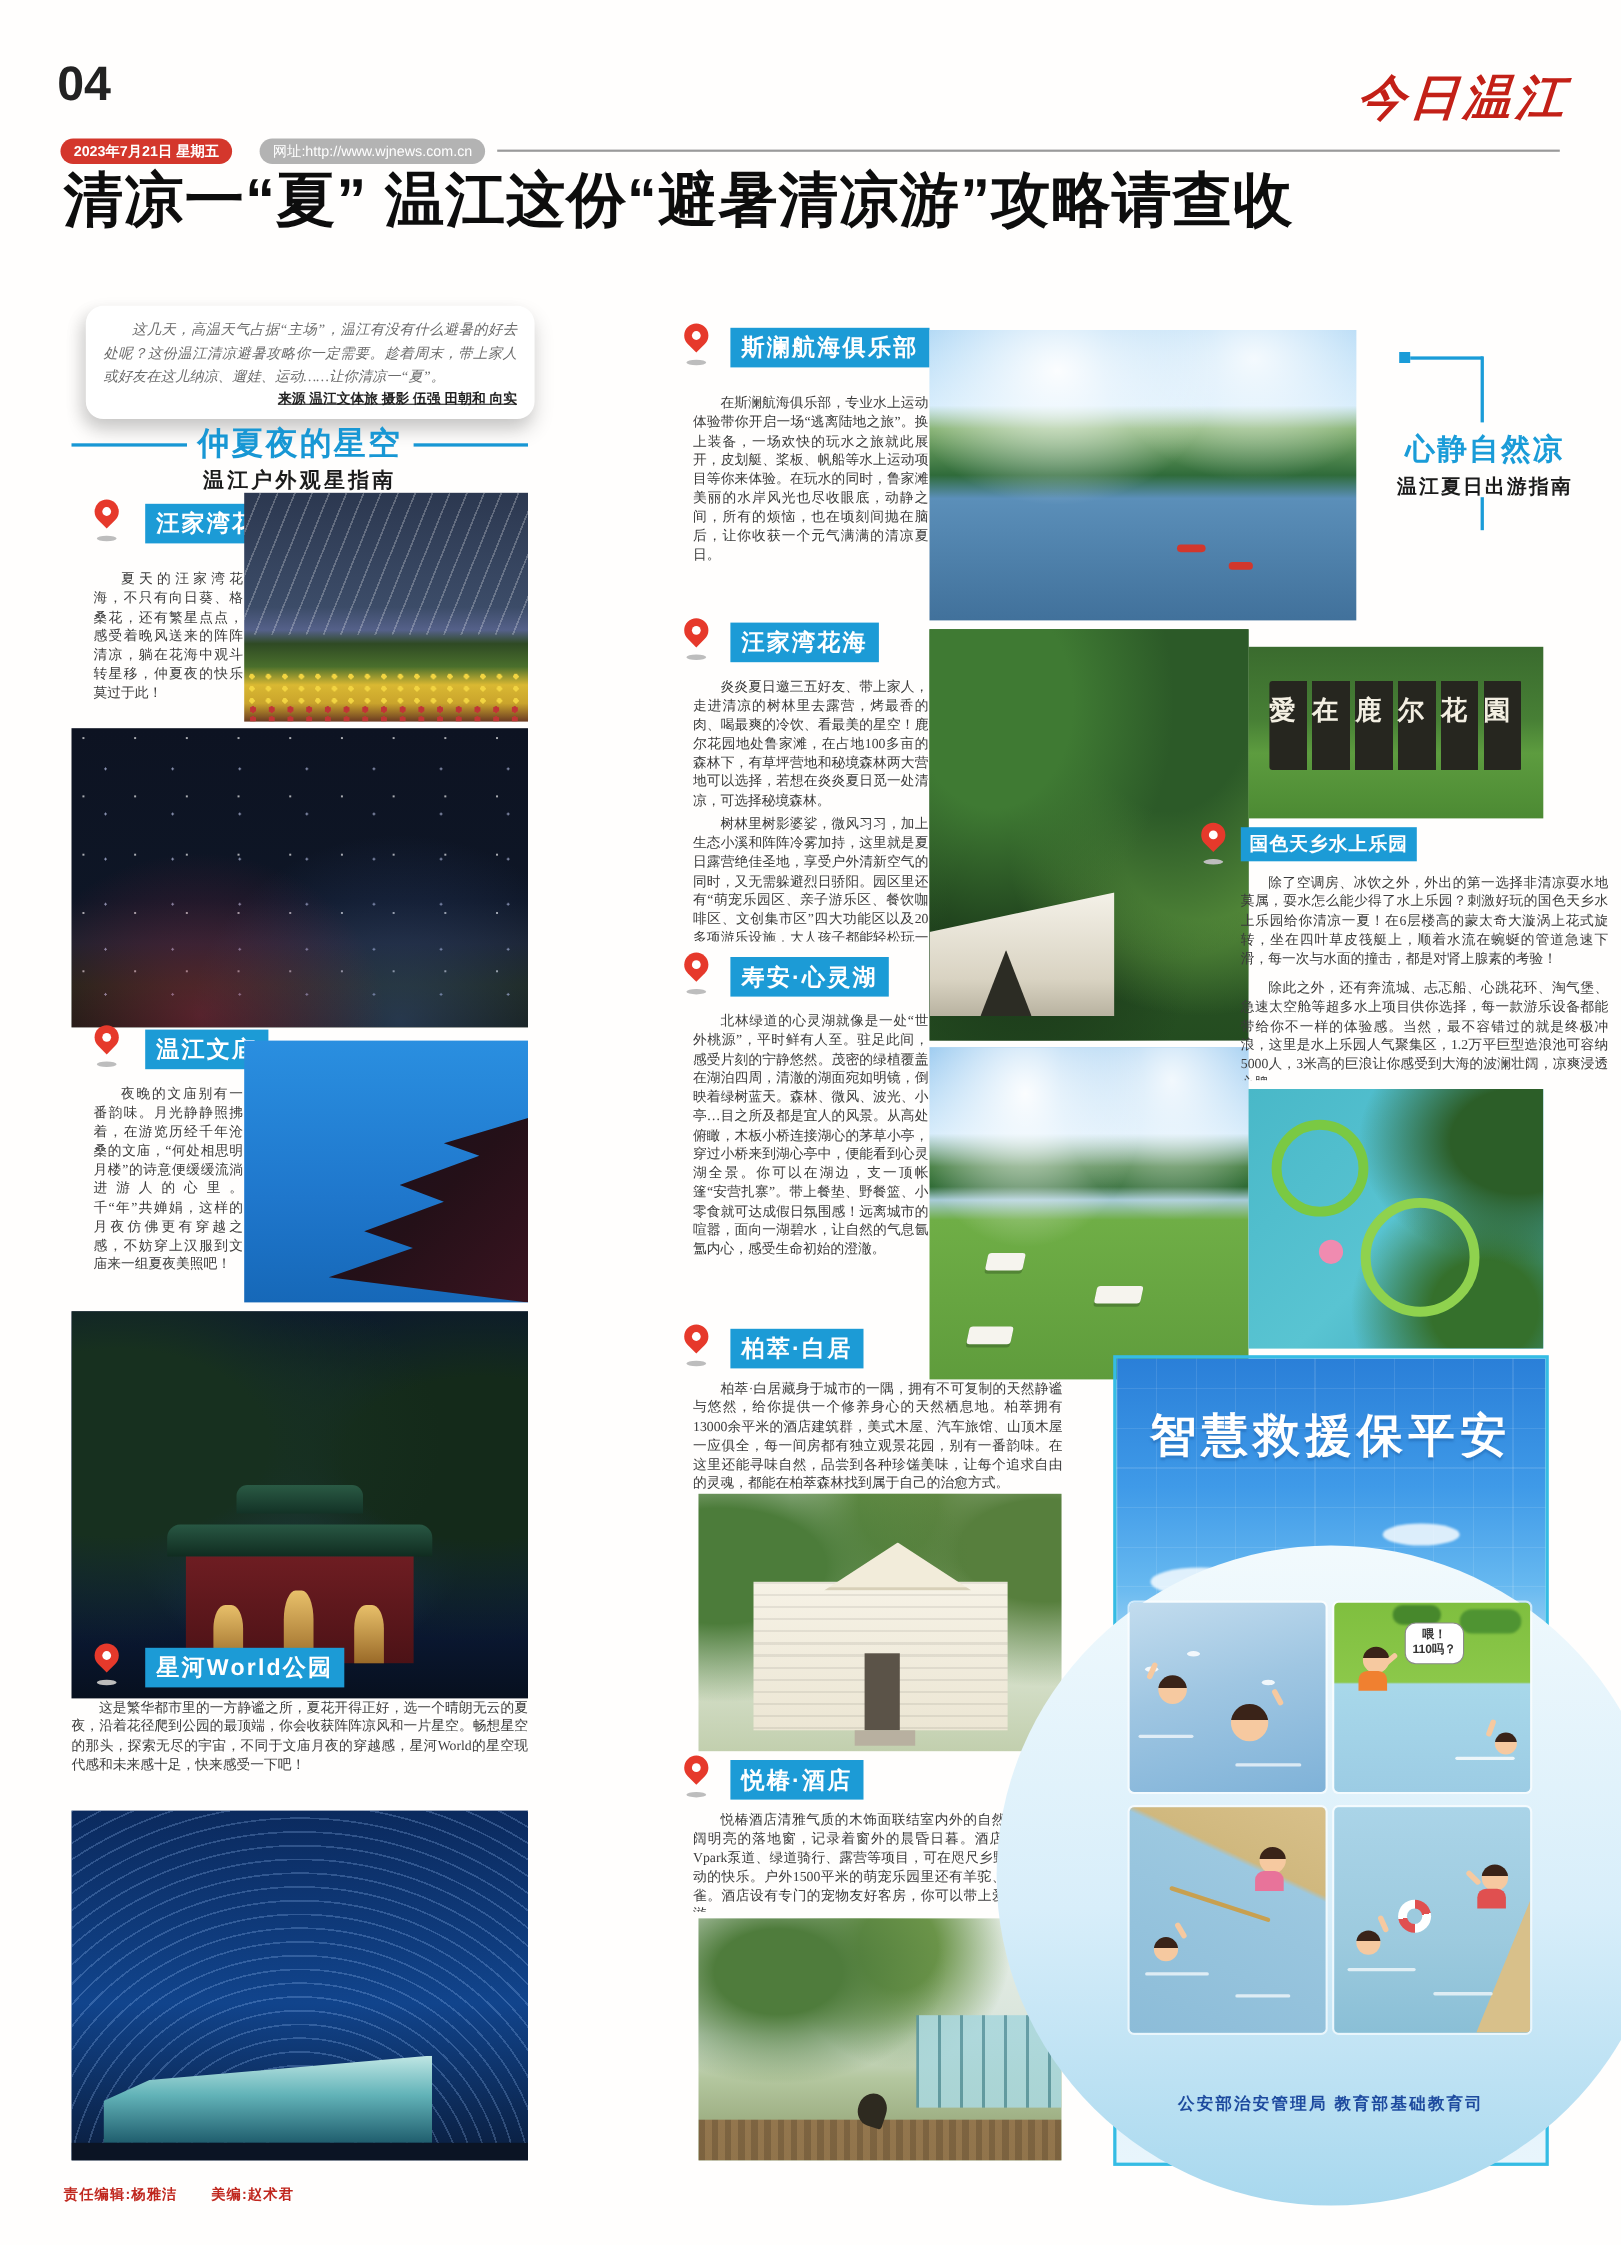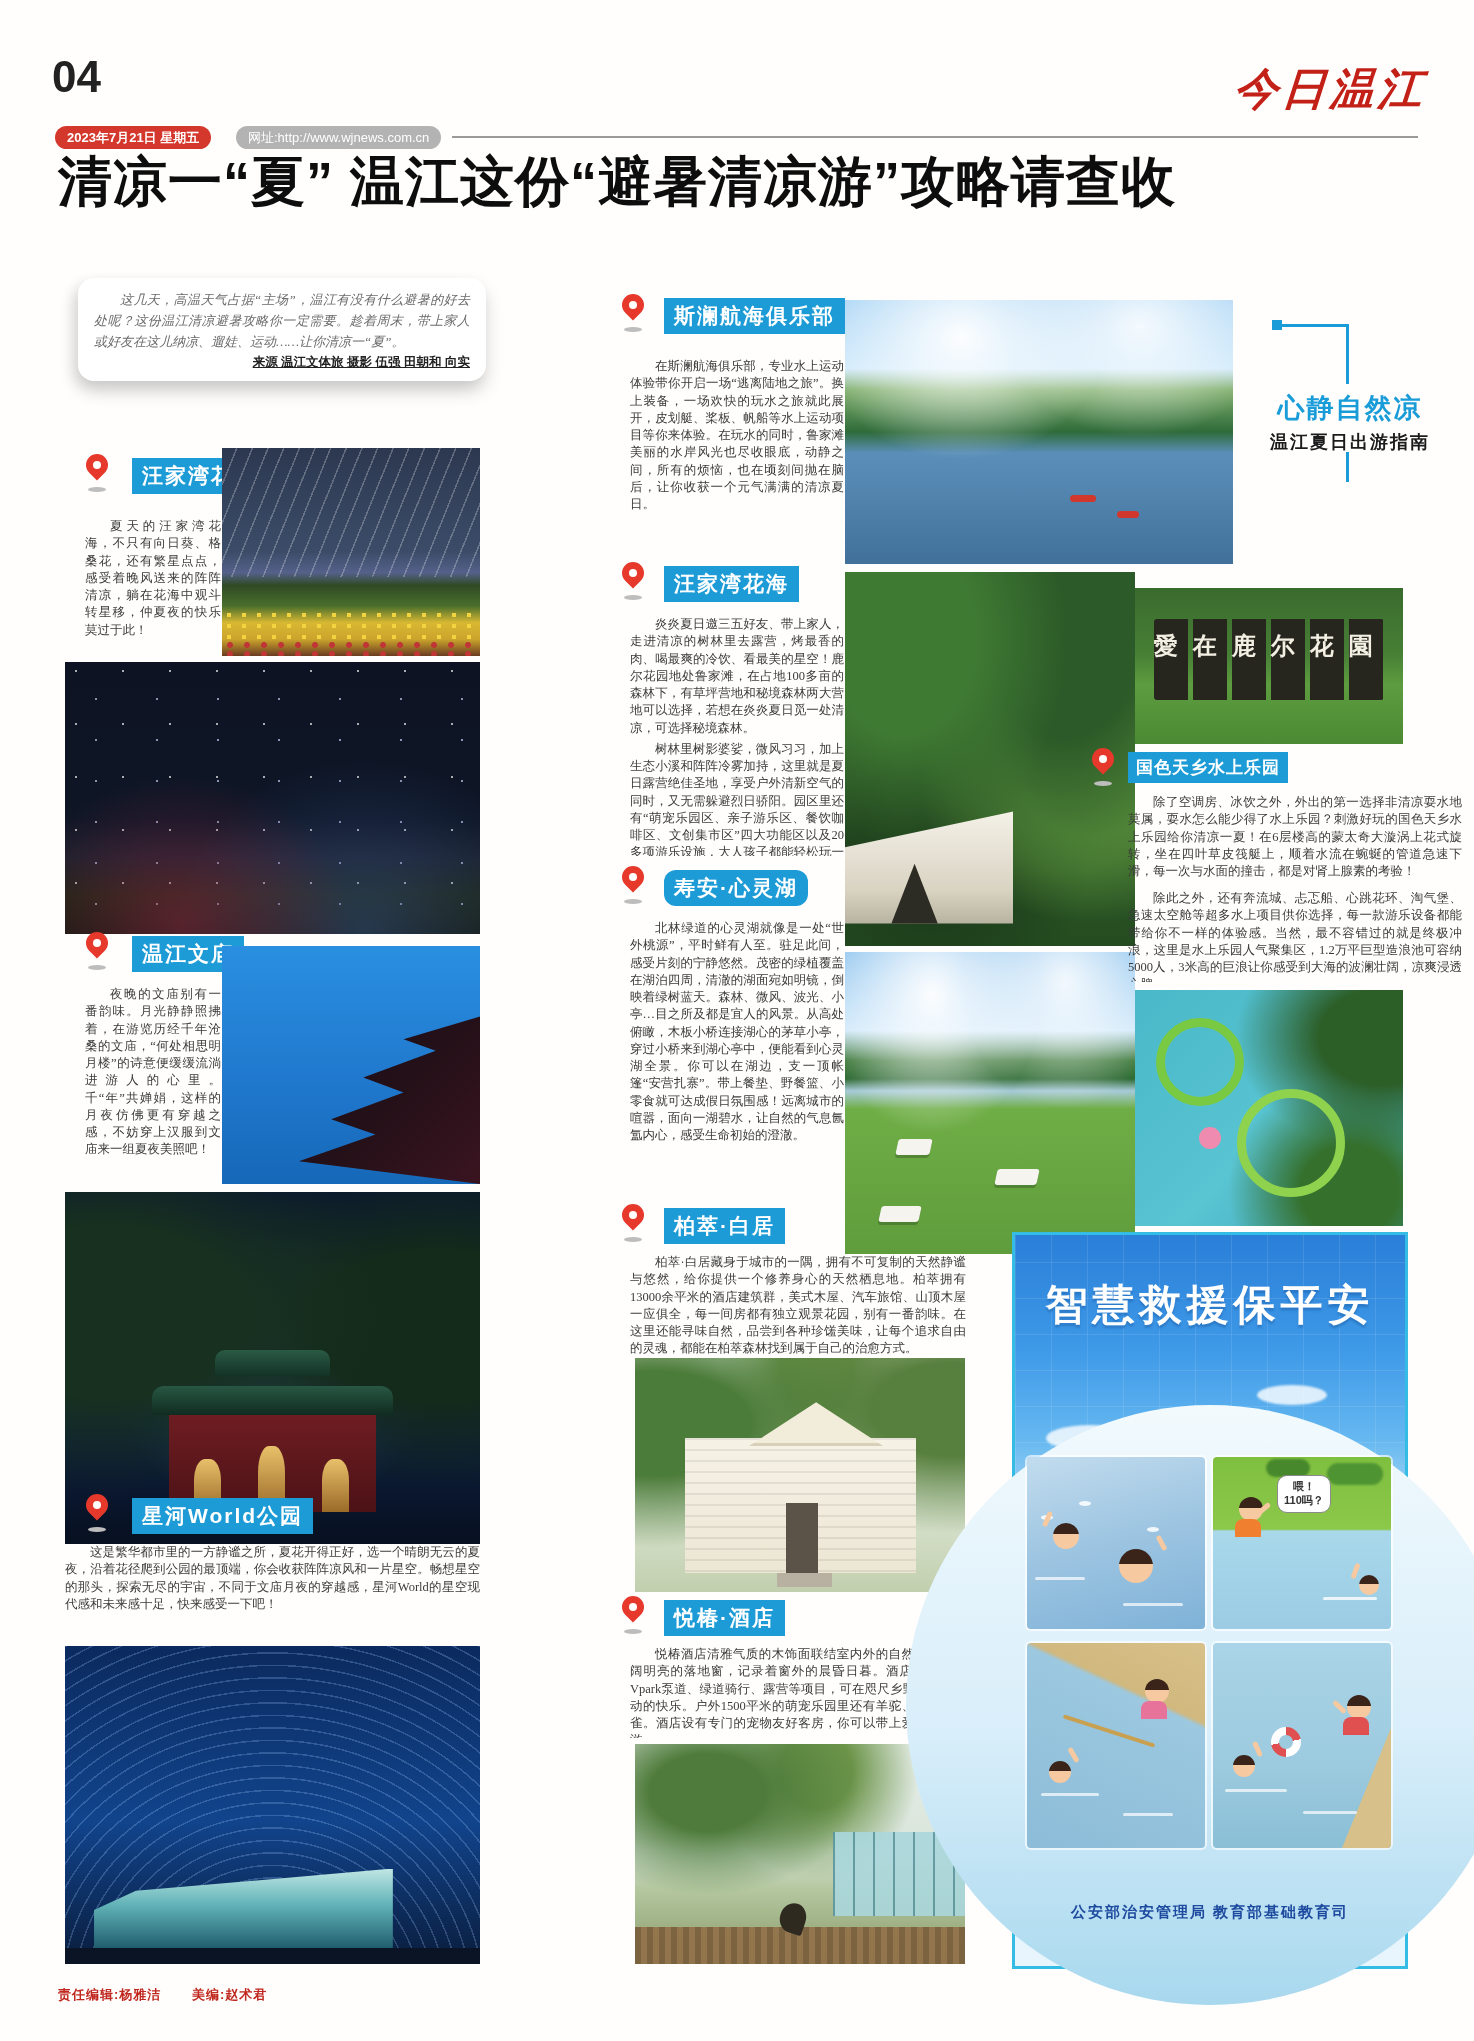--- a/index.html
+++ b/index.html
@@ -197,20 +197,28 @@
   <div class="abs pill pill-url">网址:http://www.wjnews.com.cn</div>
   <div class="abs hdr-line"></div>
 
   <div class="abs headline">清凉一“夏”  温江这份“避暑清凉游”攻略请查收</div>
 
   <div class="abs intro-box">
     <div class="intro-text">这几天，高温天气占据“主场”，温江有没有什么避暑的好去处呢？这份温江清凉避暑攻略你一定需要。趁着周末，带上家人或好友在这儿纳凉、遛娃、运动……让你清凉一“夏”。</div>
     <div class="intro-byline">来源 温江文体旅 摄影 伍强 田朝和 向实</div>
   </div>
 
+  <div class="abs" style="left:65px;top:384px;width:415px;">
+    <div class="guide">
+      <div class="gline"></div>
+      <div class="gtitle">仲夏夜的星空</div>
+      <div class="gline"></div>
+    </div>
+    <div class="guide-sub">温江户外观星指南</div>
+  </div>
 
   <div class="abs pin" style="left:84px;top:454px;">
     <div class="shadow"></div>
       <div class="drop"></div>
       <div class="hole"></div>
   </div>
   <div class="abs spot-label" style="left:132px;top:458px;">汪家湾花海</div>
   <div class="abs btxt" style="left:85px;top:518px;width:136px;height:140px;">
     <p>夏天的汪家湾花海，不只有向日葵、格桑花，还有繁星点点，感受着晚风送来的阵阵清凉，躺在花海中观斗转星移，仲夏夜的快乐莫过于此！</p>
   </div>
@@ -297,21 +305,21 @@
   <div class="abs ph ph-luersign" style="left:1135px;top:588px;width:268px;height:156px;">
     <div class="sign-boards"></div>
     <div class="sign-text">愛在鹿尔花園</div>
   </div>
 
   <div class="abs pin" style="left:620px;top:866px;">
     <div class="shadow"></div>
       <div class="drop"></div>
       <div class="hole"></div>
   </div>
-  <div class="abs spot-label" style="left:664px;top:870px;border-radius:12px;">寿安·心灵湖</div>
+  <div class="abs spot-label" style="left:664px;top:870px;">寿安·心灵湖</div>
   <div class="abs btxt" style="left:630px;top:920px;width:214px;height:270px;">
     <p>北林绿道的心灵湖就像是一处“世外桃源”，平时鲜有人至。驻足此间，感受片刻的宁静悠然。茂密的绿植覆盖在湖泊四周，清澈的湖面宛如明镜，倒映着绿树蓝天。森林、微风、波光、小亭…目之所及都是宜人的风景。从高处俯瞰，木板小桥连接湖心的茅草小亭，穿过小桥来到湖心亭中，便能看到心灵湖全景。你可以在湖边，支一顶帐篷“安营扎寨”。带上餐垫、野餐篮、小零食就可达成假日氛围感！远离城市的喧嚣，面向一湖碧水，让自然的气息氤氲内心，感受生命初始的澄澈。</p>
   </div>
   <div class="abs ph ph-xinling" style="left:845px;top:952px;width:290px;height:302px;">
     <div class="clouds"></div>
     <div class="canopy" style="left:18%;top:62%;"></div>
     <div class="canopy" style="left:52%;top:72%;width:42px;"></div>
     <div class="canopy" style="left:12%;top:84%;width:40px;"></div>
   </div>
 

